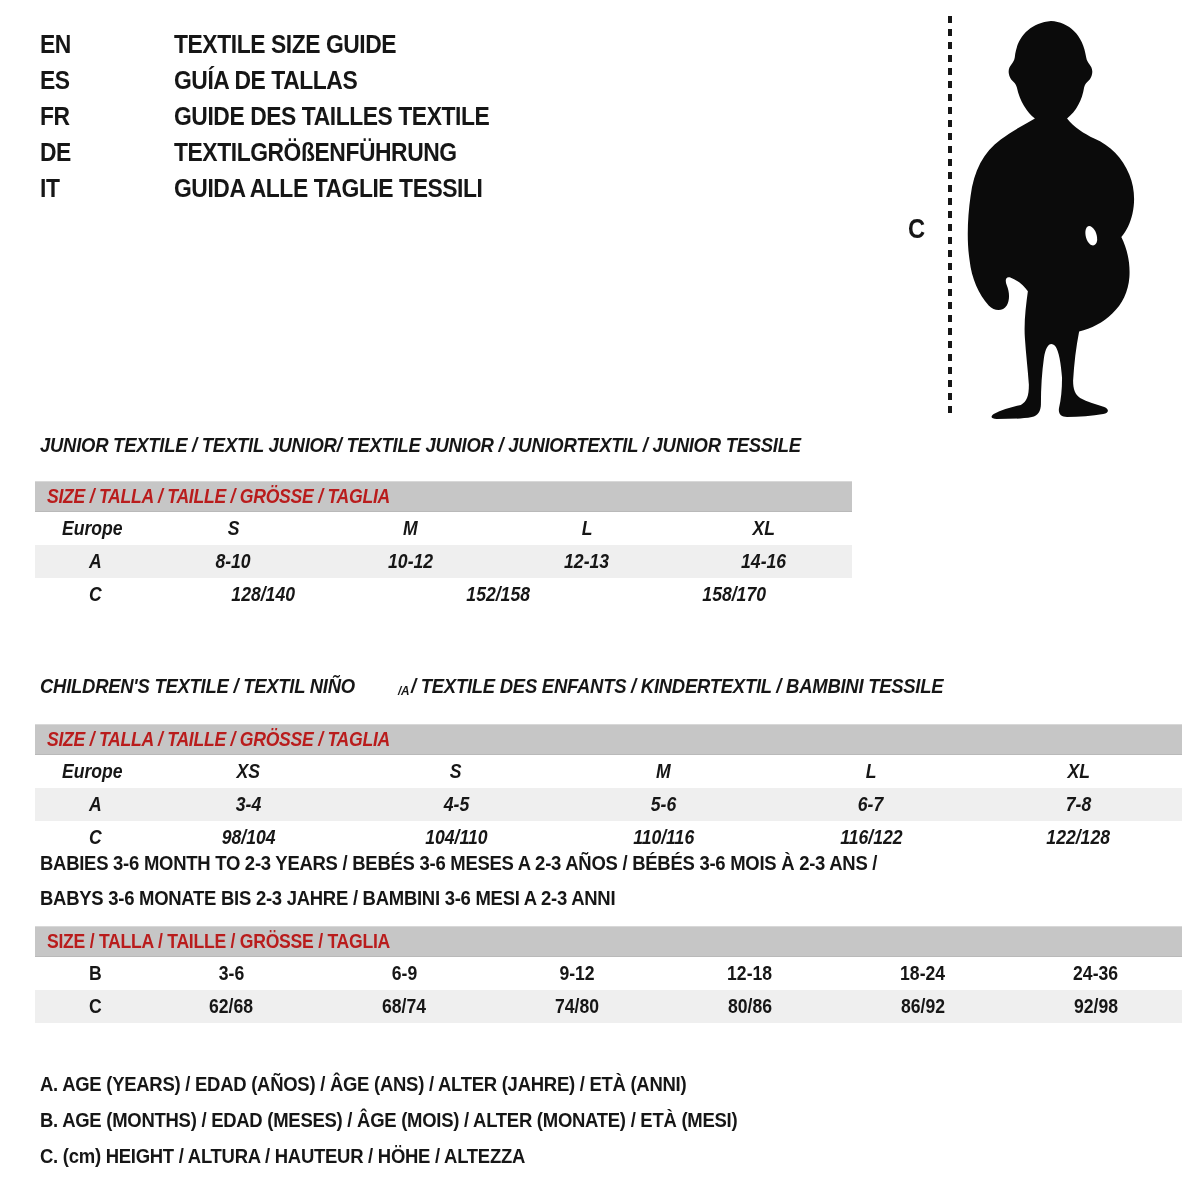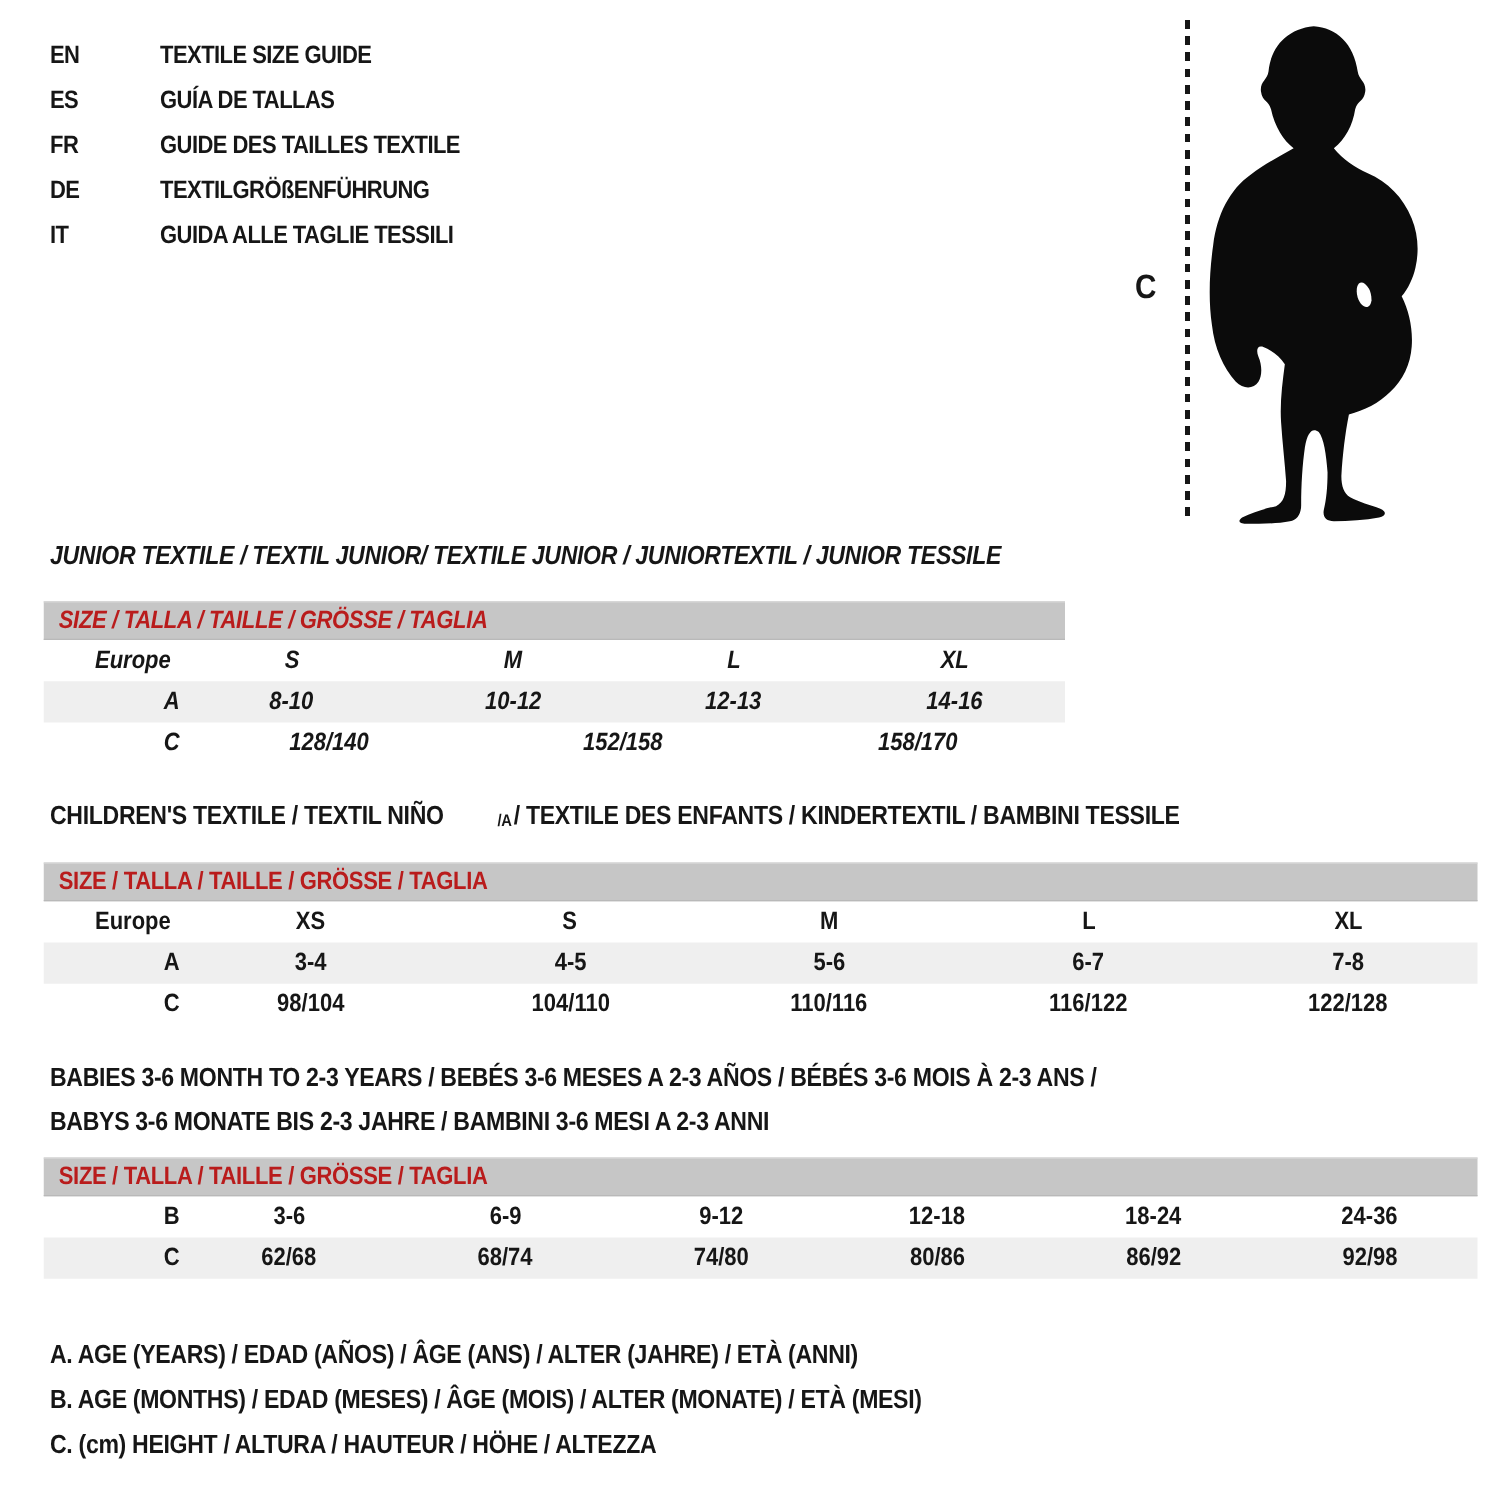--- a/index.html
+++ b/index.html
@@ -17,53 +17,53 @@
     color:var(--ink);
     overflow:hidden;
     font-weight:bold;
   }
   
   .cnd{display:inline-block;transform:scaleX(0.88);transform-origin:50% 50%;white-space:nowrap;}
   .cnd-l{display:inline-block;transform:scaleX(0.88);transform-origin:0 50%;white-space:nowrap;}
 
   
   .lang-list{position:absolute;left:40px;top:26px;}
-  .lang-row{display:flex;height:36px;line-height:36px;font-size:20px;letter-spacing:-0.5px;}
+  .lang-row{display:flex;height:36px;line-height:36px;font-size:26px;letter-spacing:-0.5px;gap:46px;}
   .lang-code{width:88px;flex:0 0 88px;}
 
   
   .measure-line{
     position:absolute;left:948px;top:16px;width:4px;height:400px;
     background:repeating-linear-gradient(to bottom,#161616 0 7px,transparent 7px 13px);
   }
   .measure-label{position:absolute;left:908px;top:214px;font-size:27px;}
   .figure-svg{position:absolute;left:964px;top:18px;width:180px;height:402px;}
 
   
   .size-section{position:absolute;}
   #sec-junior{left:35px;top:434px;width:817px;font-style:italic;}
-  #sec-children{left:35px;top:642px;width:1147px;}
+  #sec-children{left:35px;top:675px;width:1147px;font-style:italic;}
   #sec-babies{left:35px;top:845px;width:1147px;text-decoration:underline;}
   .sec-title{font-size:21px;line-height:22px;padding-left:5px;letter-spacing:-0.3px;}
   #sec-babies .sec-title{line-height:35px;}
   .sec-title .sub{font-size:0.64em;position:relative;top:0.14em;}
   #sec-junior .size-table{margin-top:25px;}
   #sec-children .size-table{margin-top:24px;}
   #sec-babies .size-table{margin-top:11px;}
 
   .size-table{width:100%;}
   .thead{
     height:31px;line-height:29px;background:var(--bar);
     border-top:1px solid #d8d8d8;border-bottom:1px solid #b9b9b9;
     padding-left:12px;font-size:20px;color:#b91c1c;letter-spacing:-0.3px;
   }
   .trow{display:flex;height:33px;line-height:33px;font-size:20px;}
   .trow.shaded{background:var(--shade);}
   .tcell{overflow:hidden;}
-  .tcell.label{flex:0 0 110px;padding-left:12px;text-align:right;}
+  .tcell.label{flex:0 0 110px;padding-left:12px;text-align:center;}
   .tcell.data{flex:1 1 0;text-align:center;}
 
   
   .legend{position:absolute;left:40px;top:1066px;}
   .legend-line{height:36px;line-height:36px;font-size:21px;letter-spacing:-0.3px;}
 </style>
 </head>
 <body>
 
 <div class="lang-list" id="lang-list">

